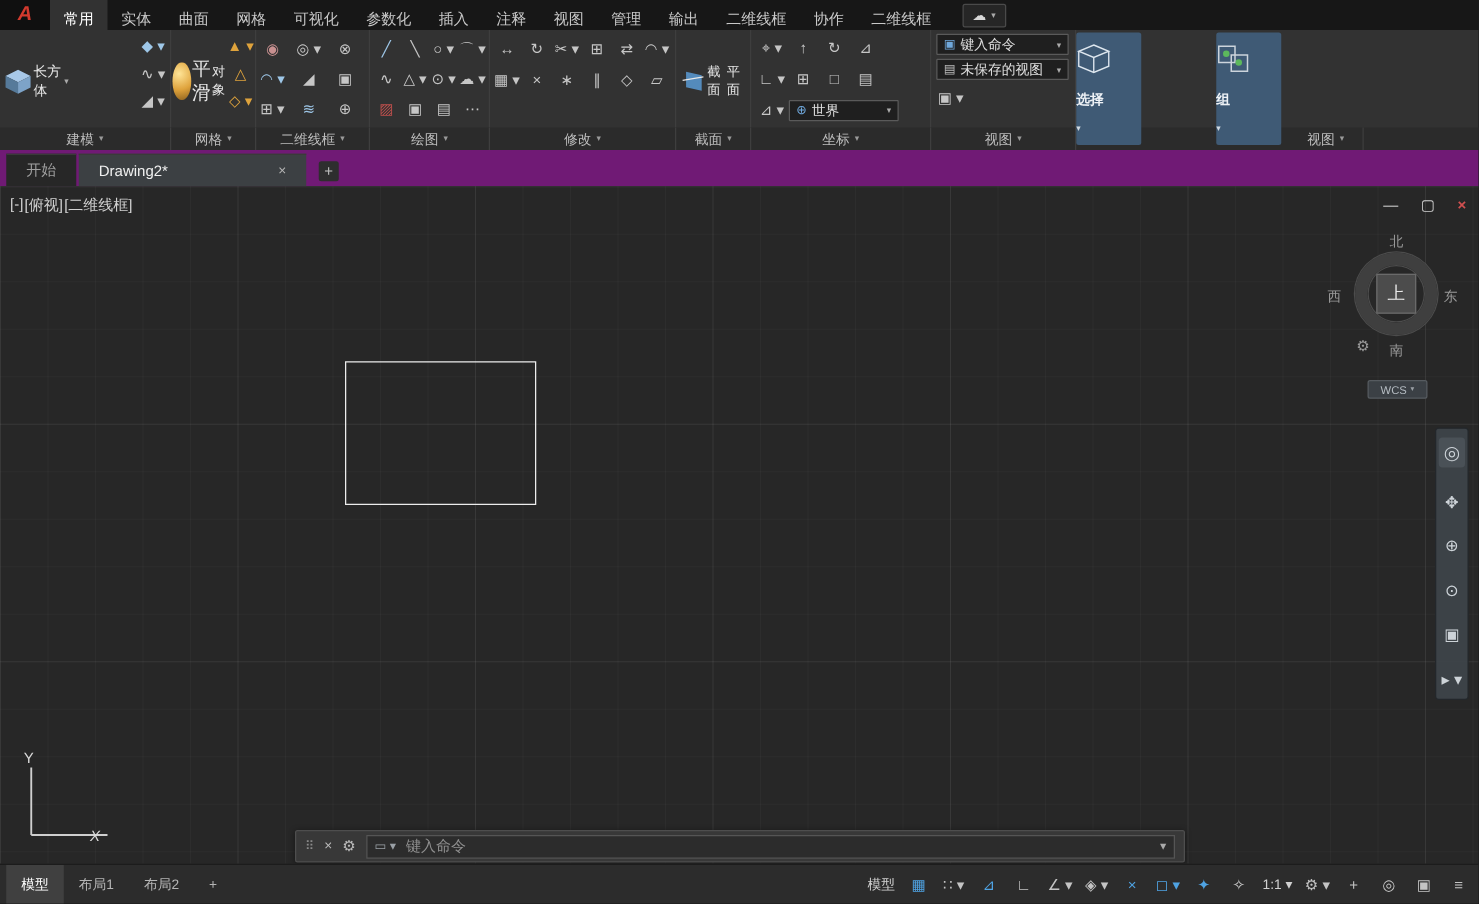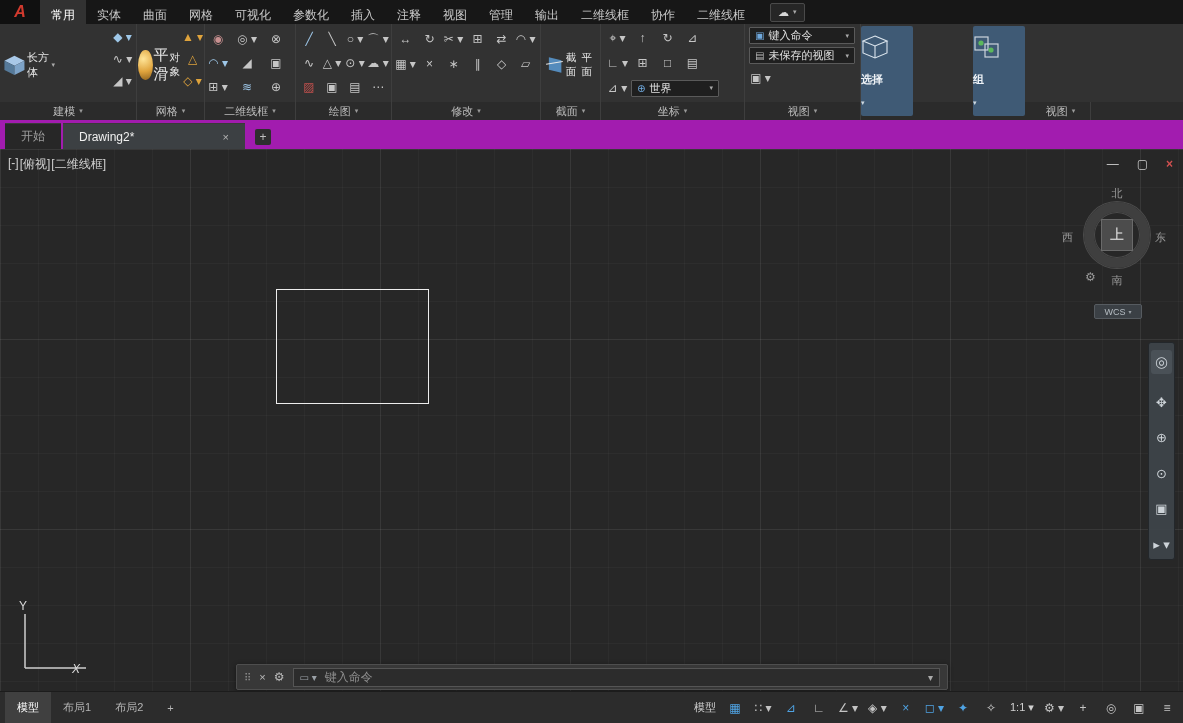--- a/index.html
+++ b/index.html
@@ -42,21 +42,21 @@
          gap:4px;padding:0 5px;font-size:11px;color:#e0e0e0;box-sizing:border-box;border-radius:1px;}
   .rdrop .ic{font-size:10px;}
   .rdrop::after{content:"▾";margin-left:auto;font-size:7px;color:#aaaaaa;}
   .ctile{position:absolute;top:2px;width:52px;height:90px;border-radius:2px;background:#3f5a75;
          display:flex;flex-direction:column;align-items:flex-start;padding-top:8px;gap:12px;
          color:#eef2f6;font-size:11px;box-sizing:border-box;z-index:2;font-weight:bold;}
   .ctile::after{content:"▾";font-size:7px;color:#cfd8e0;}
   .ctile.dark{background:#303030;height:74px;color:#dddddd;}
 
   
-  .filetabs{position:absolute;left:0;top:120px;width:100%;height:29px;background:#a21caf;
+  .filetabs{position:absolute;left:0;top:120px;width:100%;height:29px;background:#701a75;
             display:flex;align-items:flex-end;padding-left:5px;box-sizing:border-box;}
   .ftab{height:25px;display:flex;align-items:center;padding:0 16px;font-size:12px;color:#9f9f9f;
         background:#272727;margin-right:2px;border-top:1px solid #3a3a3a;}
   .ftab.active{background:#3c4043;color:#f0f0f0;min-width:150px;justify-content:space-between;}
   .ftab .x{color:#b5b5b5;font-size:11px;margin-left:26px;}
   .fplus{width:16px;height:16px;margin:0 0 4px 8px;border-radius:2px;background:#2e2e2e;
          color:#c0c0c0;display:flex;align-items:center;justify-content:center;font-size:12px;}
 
   
   .canvas{position:absolute;left:0;top:149px;width:1183px;height:542px;background-color:#272727;

